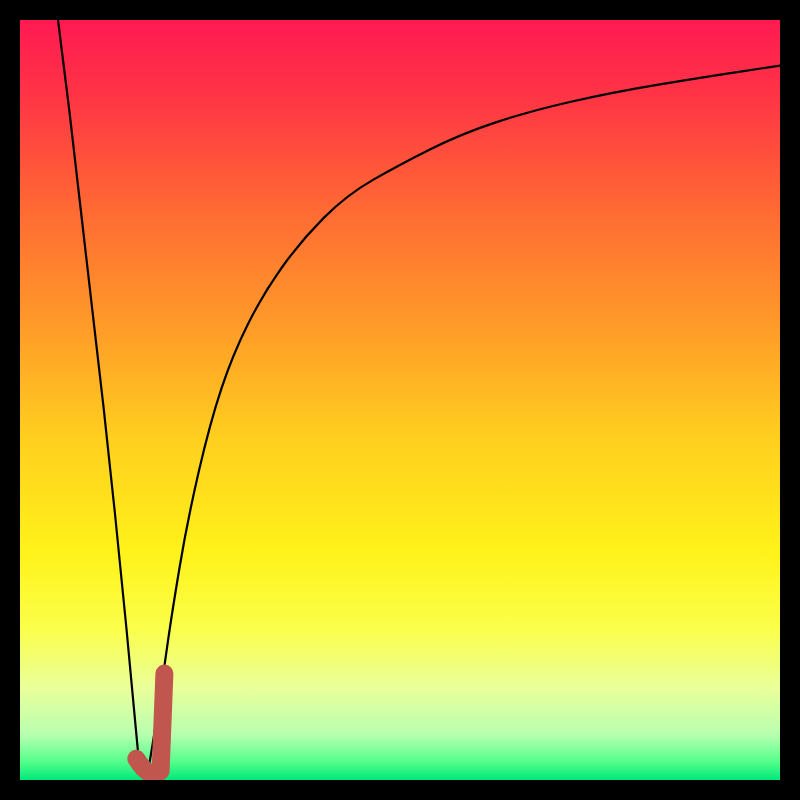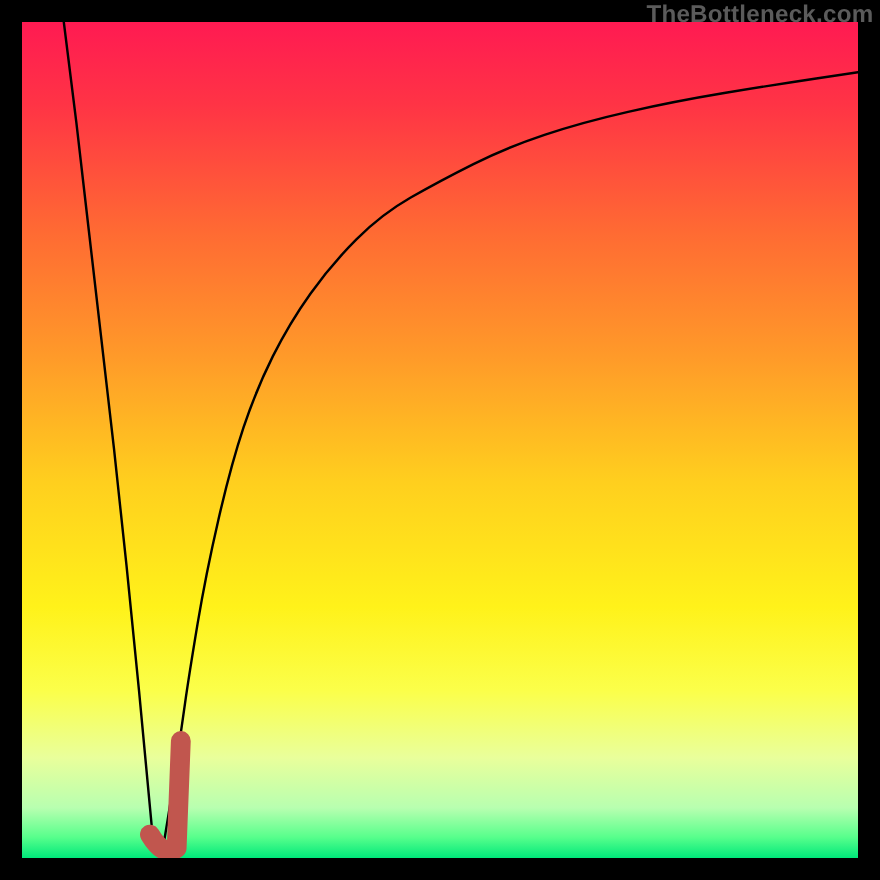--- a/index.html
+++ b/index.html
@@ -60,14 +60,13 @@
             <stop offset="97.50%" stop-color="#58ff8c"></stop>
             <stop offset="100.00%" stop-color="#00e87a"></stop>
           </linearGradient>
       </defs>
       <rect x="0" y="0" width="760" height="760" fill="url(#bg-grad)"></rect>
       <path id="left-branch" fill="none" stroke-width="2.2" stroke-linecap="round" d="M38.00 0.00 L49.40 91.20 L60.80 190.00 L72.20 288.80 L83.60 387.60 L95.00 494.00 L106.40 608.00 L117.80 729.60" stroke="#000000"></path>
       <path id="right-branch" fill="none" stroke-width="2.2" stroke-linecap="round" d="M129.20 744.80 Q136.80 699.20 140.60 672.60 Q144.40 646.00 148.20 619.40 Q152.00 592.80 159.60 547.20 Q167.20 501.60 178.60 452.20 Q190.00 402.80 201.40 368.60 Q212.80 334.40 228.00 304.00 Q243.20 273.60 262.20 247.00 Q281.20 220.40 304.00 197.60 Q326.80 174.80 353.40 159.60 Q380.00 144.40 410.40 129.20 Q440.80 114.00 475.00 102.60 Q509.20 91.20 551.00 81.70 Q592.80 72.20 638.40 64.60 Q684.00 57.00 722.00 51.30 L760.00 45.60" stroke="#000000"></path>
       <path id="j-marker" fill="none" stroke-linecap="round" stroke-linejoin="round" d="M144.4 653.6 L140.6 750.9 Q129.2 760.0 116.3 738.7" stroke="#c1564e" stroke-width="18"></path>
     </svg>
   </div>
-  <div class="watermark">TheBottleneck.com</div>
 </div>
 
 </body></html>

